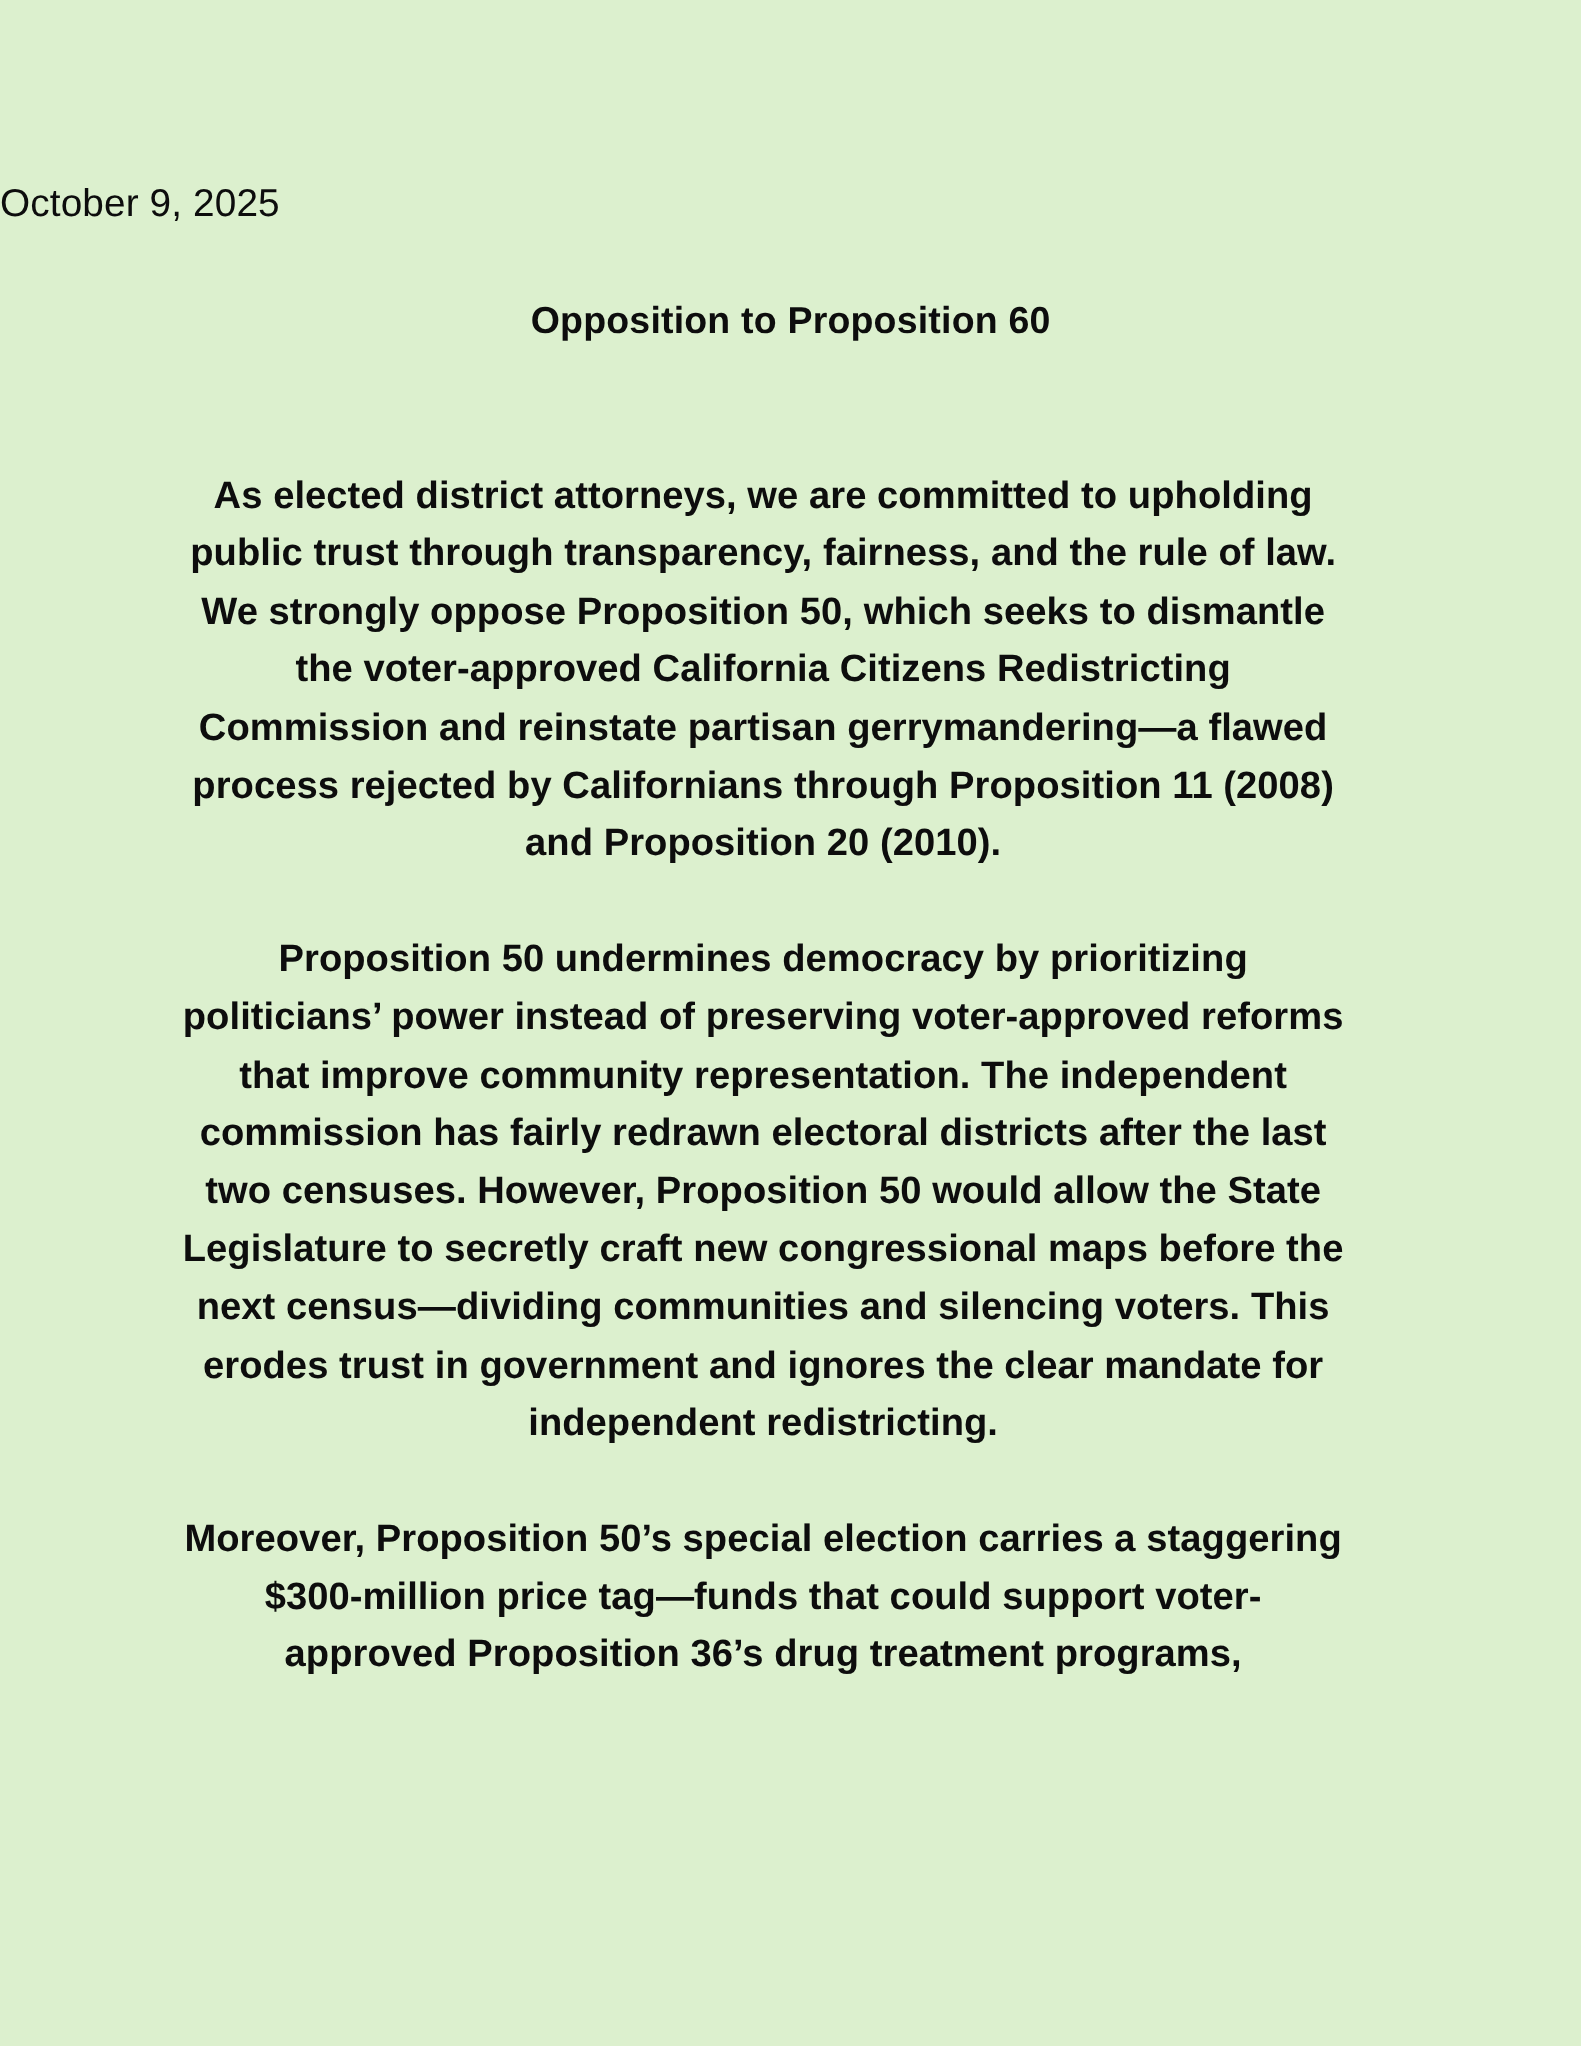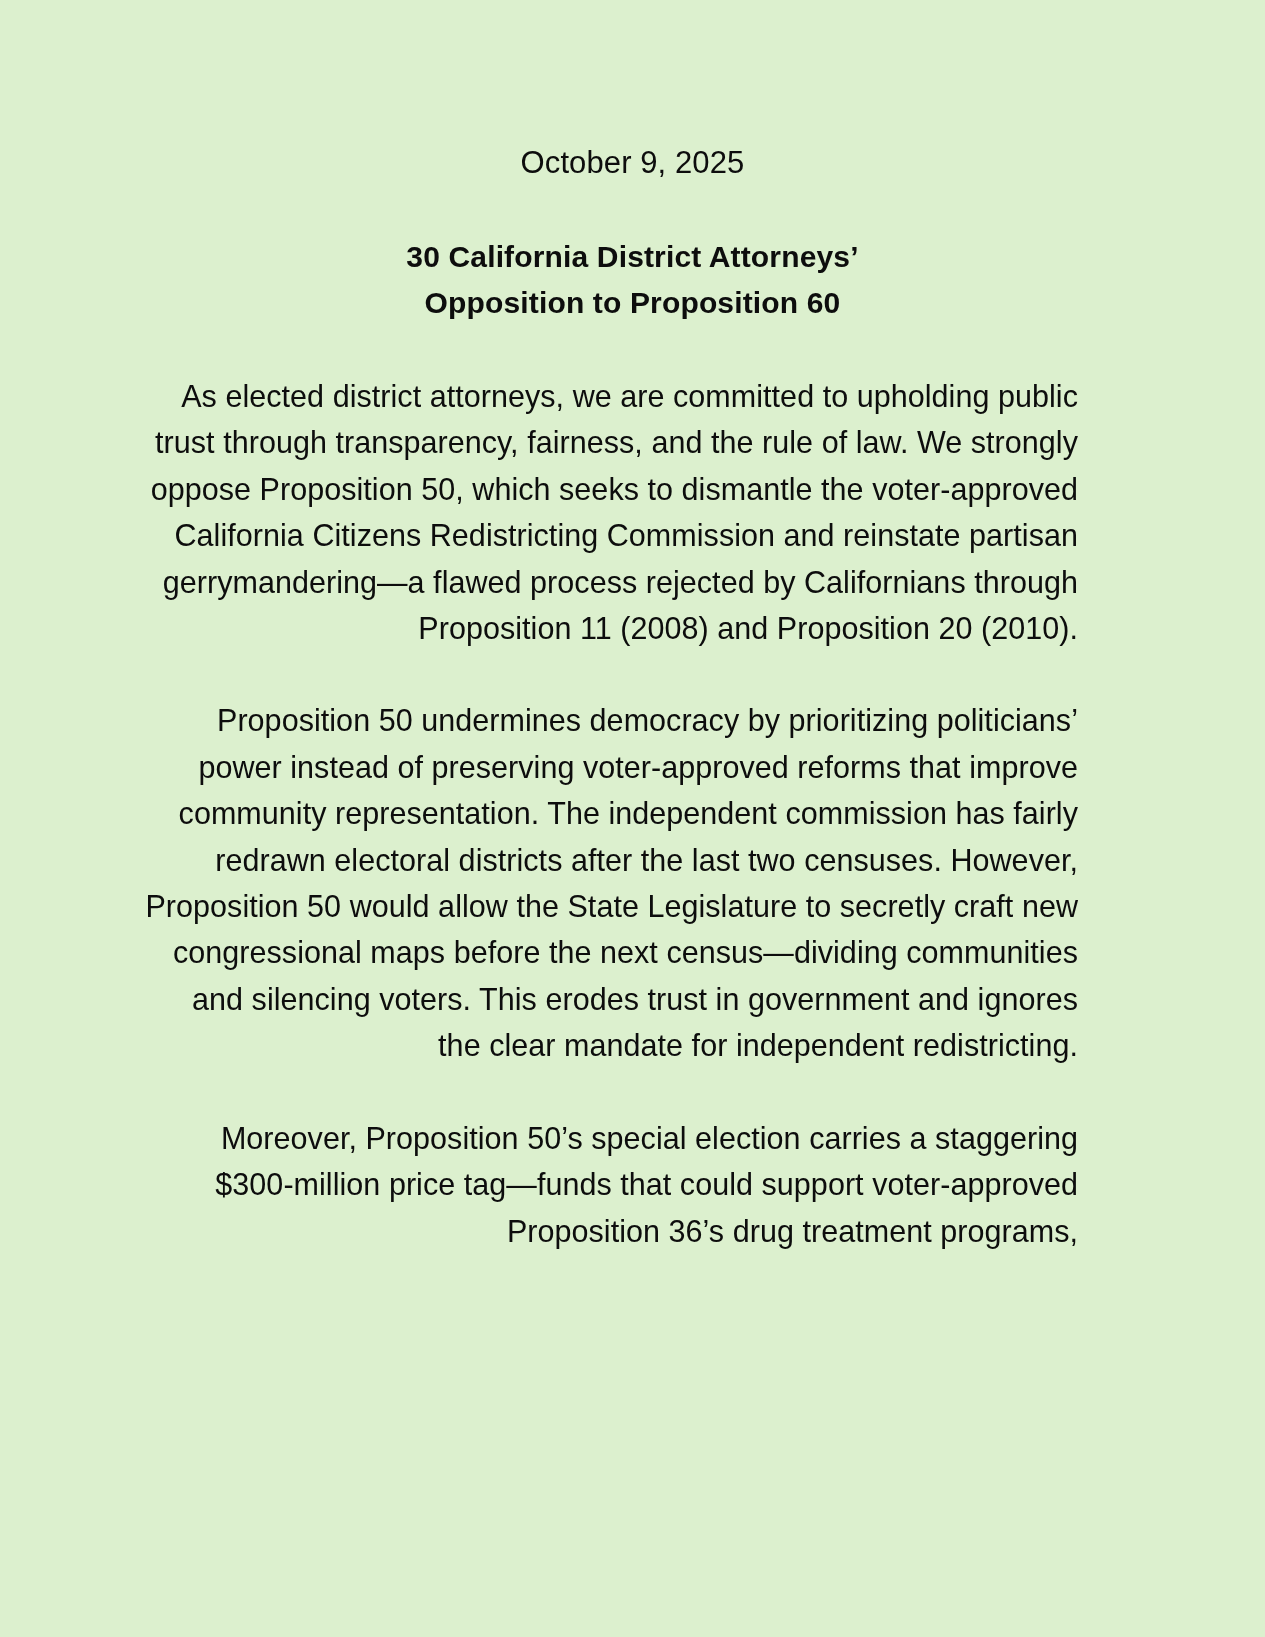--- a/index.html
+++ b/index.html
@@ -23,21 +23,21 @@
     background: #dcf0ce;
     box-sizing: border-box;
     padding: 0;
   }
 
   .doc-date {
     position: absolute;
     top: 140px;
     left: 0;
     width: 1265px;
-    text-align: center;
+    text-align: left;
     font-size: 31px;
     line-height: 46px;
     font-weight: 400;
     letter-spacing: 0.1px;
   }
 
   .title-block {
     position: absolute;
     top: 234px;
     left: 0;
@@ -56,40 +56,39 @@
   .body-block {
     position: absolute;
     top: 373px;
     left: 143px;
     width: 935px;
   }
 
   .body-para {
     font-size: 30.5px;
     line-height: 46.4px;
-    font-weight: 400;
+    font-weight: 700;
     margin: 0 0 46px 0;
-    text-align: right;
+    text-align: center;
     letter-spacing: 0.05px;
     white-space: pre-wrap;
   }
 
   .body-para:last-child {
     margin-bottom: 0;
   }
 </style>
 </head>
 <body>
 
 <div class="page">
 
   <div class="doc-date">October 9, 2025</div>
 
   <div class="title-block">
-    <div class="title-line">30 California District Attorneys’</div>
     <div class="title-line">Opposition to Proposition 60</div>
   </div>
 
   <div class="body-block">
     <p class="body-para">As elected district attorneys, we are committed to upholding public trust through transparency, fairness, and the rule of law. We strongly oppose Proposition 50, which seeks to dismantle the voter-approved California Citizens Redistricting Commission and reinstate partisan gerrymandering—a flawed process rejected by Californians through Proposition 11 (2008) and Proposition 20 (2010).</p>
     <p class="body-para">Proposition 50 undermines democracy by prioritizing politicians’ power instead of preserving voter-approved reforms that improve community representation. The independent commission has fairly redrawn electoral districts after the last two censuses. However, Proposition 50 would allow the State Legislature to secretly craft new congressional maps before the next census—dividing communities and silencing voters. This erodes trust in government and ignores the clear mandate for independent redistricting.</p>
     <p class="body-para">Moreover, Proposition 50’s special election carries a staggering $300-million price tag—funds that could support voter-approved Proposition 36’s drug treatment programs,</p>
   </div>
 
 </div>

